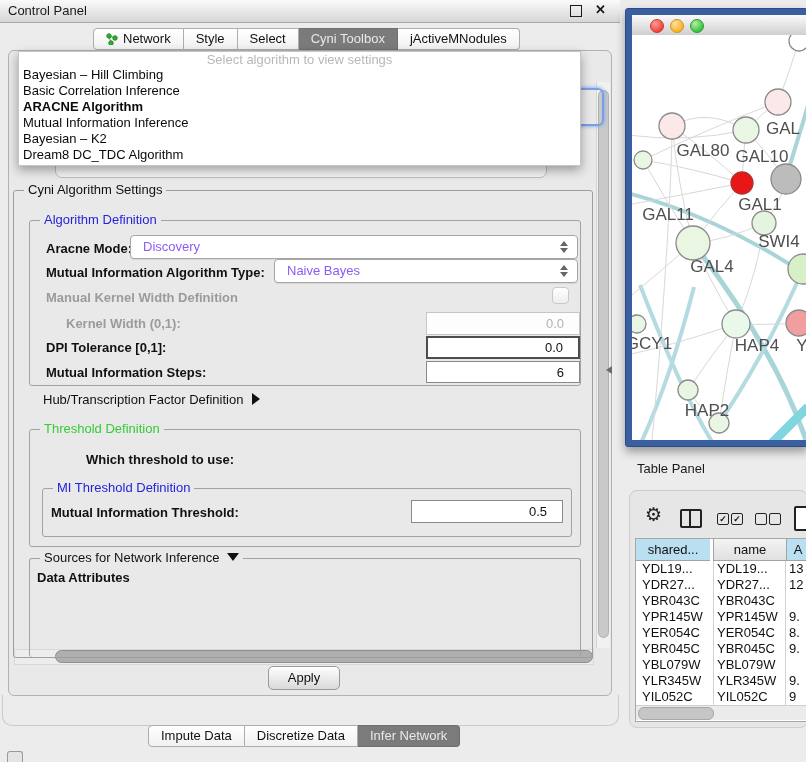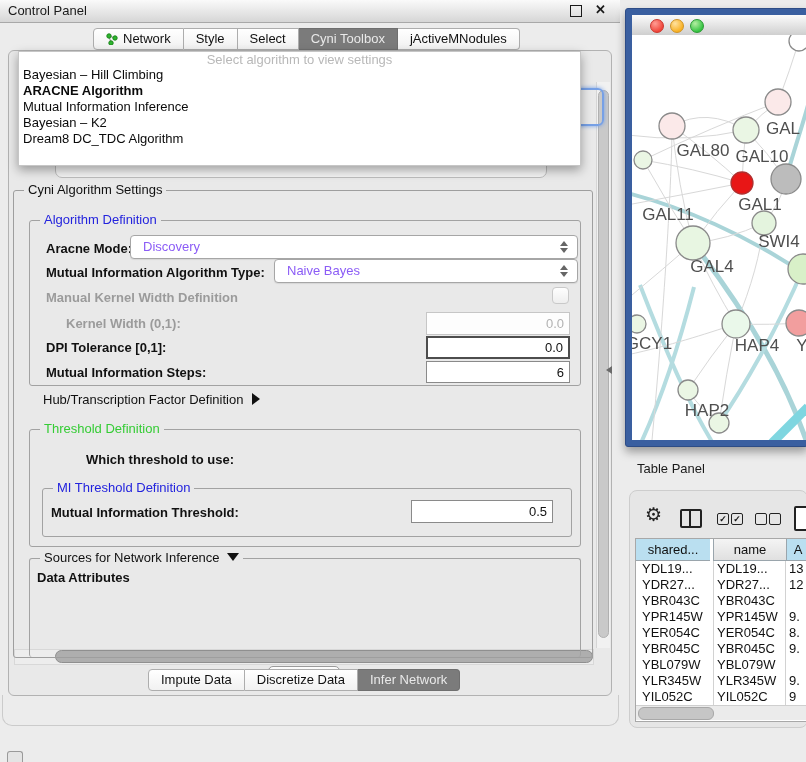--- a/index.html
+++ b/index.html
@@ -53,31 +53,31 @@
   .flabel.dis{color:#9b9b9b;}
   .plain{font-weight:normal;}
   
   .combo{position:absolute;background:#fff;border:1px solid #a6a6a6;border-radius:4px;
     font-size:13px;line-height:22px;padding-left:12px;color:#8b5cf6;box-shadow:0 1px 1px rgba(0,0,0,0.08);}
   .spin{position:absolute;right:9px;top:50%;margin-top:-6px;width:8px;height:12px;}
   .spin:before,.spin:after{content:"";position:absolute;left:0;border-left:4px solid transparent;border-right:4px solid transparent;}
   .spin:before{top:0;border-bottom:5px solid #666;}
   .spin:after{bottom:0;border-top:5px solid #666;}
   
-  .tfield{position:absolute;background:#fff;font-size:13px;line-height:21px;text-align:right;padding-right:5px;color:#111;}
+  .tfield{position:absolute;background:#fff;font-size:13px;line-height:21px;text-align:right;padding-right:15px;color:#111;}
   .tfield.b1{border:1px solid #8a8a8a;}
   .tfield.b2{border:2px solid #4d4d4d;line-height:19px;}
   .tfield.dis{border:1px solid #c6c6c6;color:#b2b2b2;background:#fdfdfd;}
   .checkbox{position:absolute;width:15px;height:15px;border:1px solid #c9c9c9;border-radius:4px;background:linear-gradient(#fefefe,#eee);}
   .tri-right{display:inline-block;width:0;height:0;border-top:6px solid transparent;border-bottom:6px solid transparent;border-left:8px solid #111;margin-left:9px;vertical-align:-1px;}
   .tri-down{display:inline-block;width:0;height:0;border-left:6px solid transparent;border-right:6px solid transparent;border-top:8px solid #111;margin-left:7px;vertical-align:1px;}
   
   .apply-btn{position:absolute;left:268px;top:666px;width:70px;height:22px;border:1px solid #9a9a9a;border-radius:5px;
     background:linear-gradient(#fefefe,#d9d9d9);text-align:center;line-height:21px;font-size:13px;}
-  .bottom-tabbar{position:absolute;left:148px;top:669px;height:22px;display:flex;z-index:5;}
+  .bottom-tabbar{position:absolute;left:148px;top:725px;height:22px;display:flex;z-index:5;}
   
   #net-window{position:absolute;left:625px;top:8px;width:181px;height:437px;background:#3a5fa0;
     border:1px solid #2d4c86;border-radius:3px;box-shadow:0 5px 10px rgba(0,0,0,0.35);}
   .net-titlebar{position:absolute;left:6px;top:6px;right:0;height:20px;background:linear-gradient(#fbfbfb,#cfcfcf);
     border-bottom:1px solid #999;}
   .light{position:absolute;top:4px;width:12px;height:12px;border-radius:50%;}
   .light.red{left:18px;background:radial-gradient(circle at 35% 30%,#ff9d94,#ef4136 75%);border:1px solid #ca352c;}
   .light.yellow{left:38px;background:radial-gradient(circle at 35% 30%,#ffe2a0,#f8ae1c 75%);border:1px solid #cf9325;}
   .light.green{left:58px;background:radial-gradient(circle at 35% 30%,#b4eea2,#2fc13d 75%);border:1px solid #2a9a33;}
   .net-content{position:absolute;left:6px;top:26px;right:0;bottom:6px;background:#fff;overflow:hidden;}
@@ -219,20 +219,21 @@
         <span>Discretize Data</span>
       </div>
     <div class="tab sel">
         <span>Infer Network</span>
       </div>
   </div>
 
   <div class="popup">
     <div class="popup-header">Select algorithm to view settings</div>
     <div class="popup-item">Bayesian – Hill Climbing</div>
+    <div class="popup-item">Basic Correlation Inference</div>
     <div class="popup-item bold">ARACNE Algorithm</div>
     <div class="popup-item">Mutual Information Inference</div>
     <div class="popup-item">Bayesian – K2</div>
     <div class="popup-item">Dream8 DC_TDC Algorithm</div>
   </div>
 </div>
 
 <div class="collapse-arrow"></div>
 <div class="corner-chip"></div>
 

